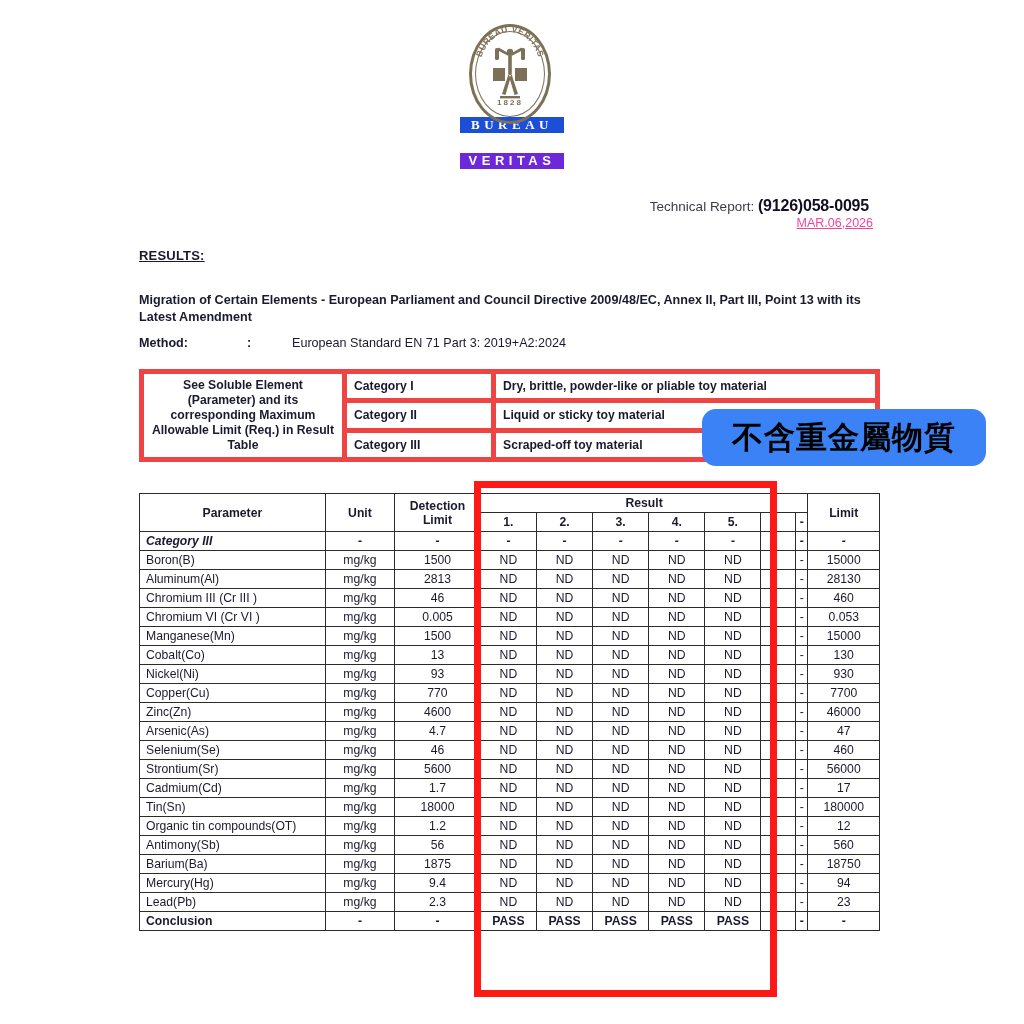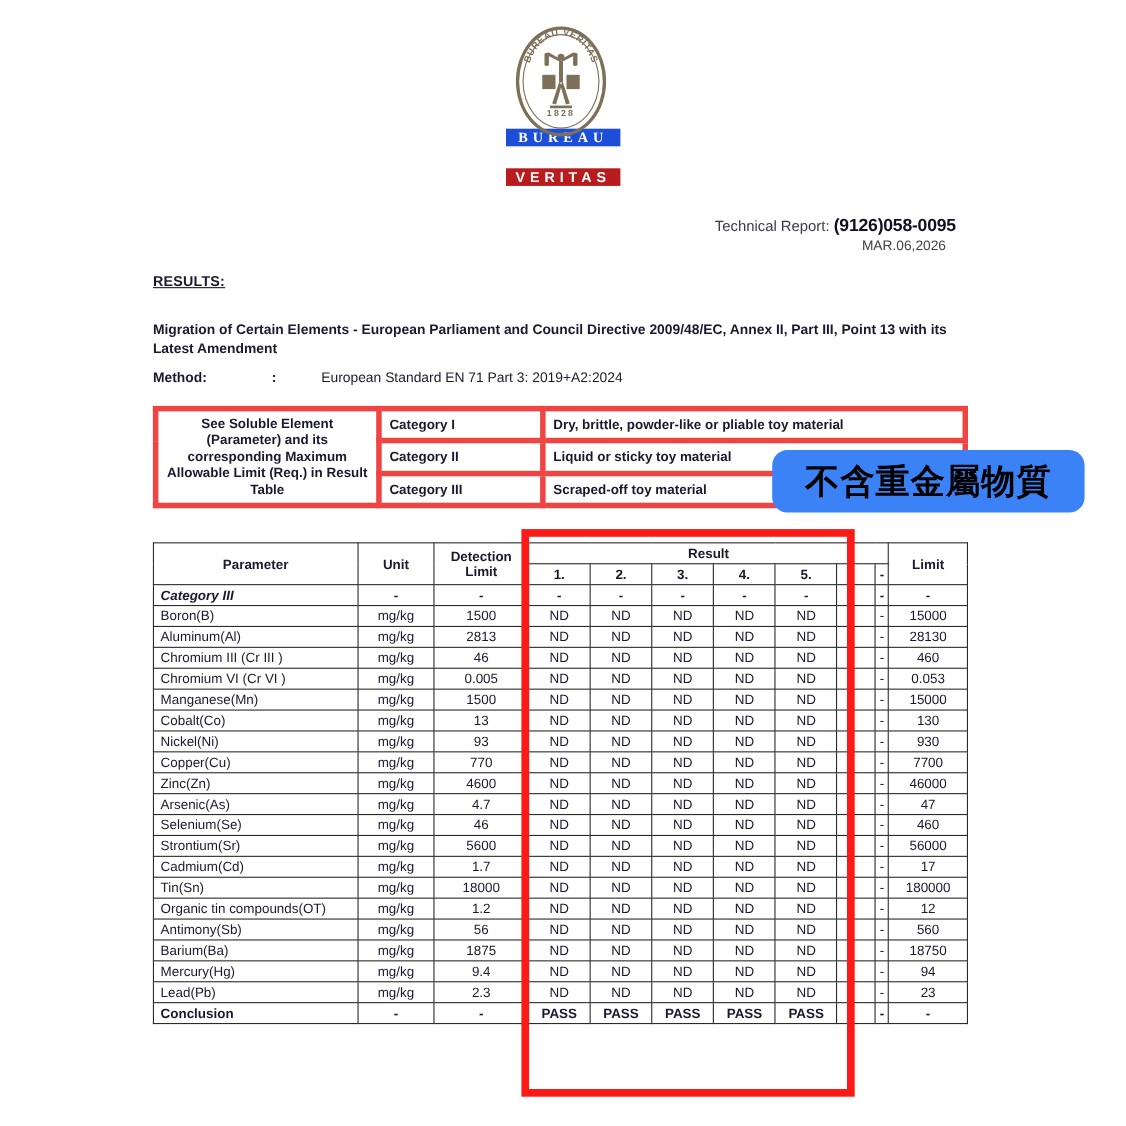--- a/index.html
+++ b/index.html
@@ -24,29 +24,29 @@
   .logo-fig{position:absolute;left:22px;top:22px;width:38px;height:55px;}
   .logo-ring-text{position:absolute;left:0;top:0;width:82px;height:100px;}
   .logo-ring-text text{fill:#7c7158;font-size:8.5px;font-weight:bold;
     font-family:"Liberation Sans",sans-serif;letter-spacing:0.5px;}
   .logo-year{position:absolute;left:0;top:74px;width:82px;text-align:center;
     font-size:8px;font-weight:bold;color:#7c7158;letter-spacing:2px;}
   .logo-bar{width:104px;height:19px;display:flex;align-items:center;
     justify-content:center;color:#fff;font-weight:bold;font-size:13px;
     letter-spacing:4.5px;}
   .logo-bar.b{background:#1d4ed8;margin-top:5px;font-family:Liberation Serif, serif;}
-  .logo-bar.v{background:#b91c1c;margin-top:20px;}
+  .logo-bar.v{background:#6d28d9;margin-top:20px;}
 
   
   .report-line{position:absolute;right:155px;top:197px;
     font-size:13.5px;color:#3a3a4a;white-space:nowrap;}
   .report-line .rl-label{font-size:13.5px;}
   .report-no{font-weight:bold;font-size:16px;color:#101022;letter-spacing:-0.2px;}
-  .report-date{position:absolute;right:164px;top:216px;font-size:12.5px;
-    color:#404040;white-space:nowrap;text-align:right;}
+  .report-date{position:absolute;right:151px;top:216px;font-size:12.5px;
+    color:#ec4899;white-space:nowrap;text-align:right;text-decoration:underline;}
 
   .results-head{position:absolute;left:139px;top:248px;font-size:13px;
     font-weight:bold;text-decoration:underline;letter-spacing:0.2px;}
 
   .directive{position:absolute;left:139px;top:282px;width:745px;
     font-size:12.6px;font-weight:bold;line-height:17px;margin-top:10px;}
 
   .method-row{position:absolute;left:139px;top:336px;width:745px;
     font-size:12.6px;font-weight:bold;display:flex;}
   .method-label{width:108px;}

